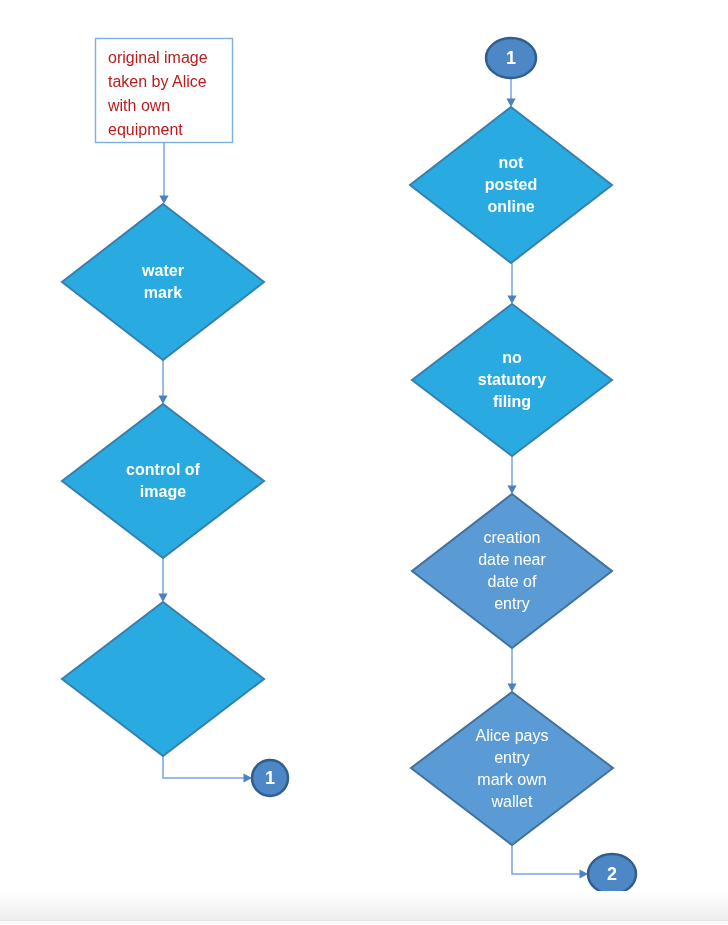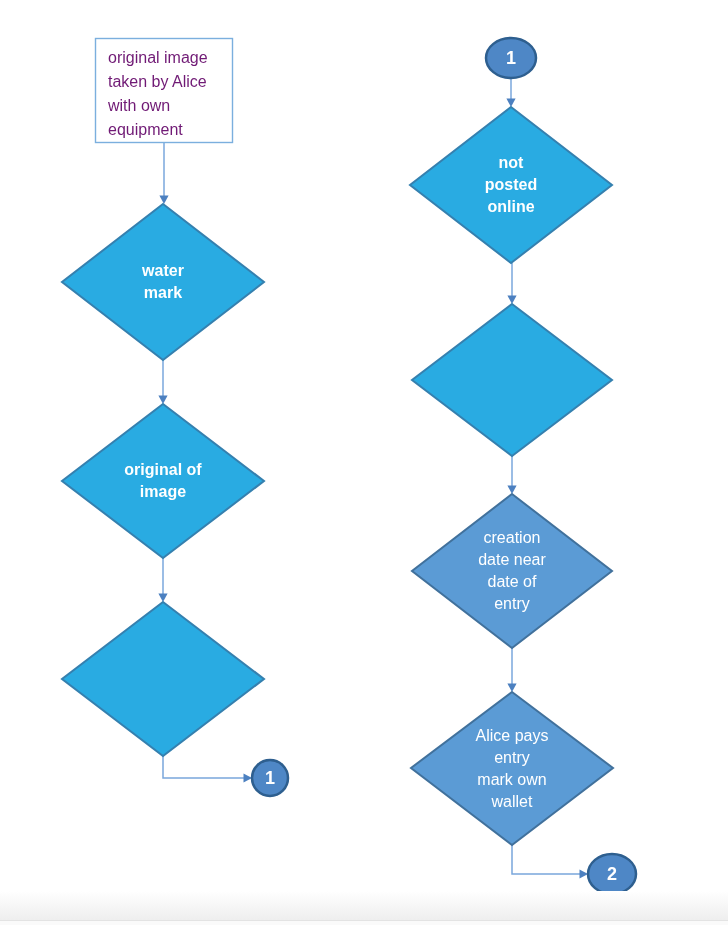--- a/index.html
+++ b/index.html
@@ -32,21 +32,21 @@
     line-height: 22px;
     pointer-events: none;
   }
   .label.bold {
     font-weight: bold;
   }
   .label.start-label {
     align-items: flex-start;
     justify-content: flex-start;
     text-align: left;
-    color: #701a75;
+    color: #b91c1c;
     font-size: 16px;
     line-height: 24px;
     padding: 8px 6px 0 13px;
     box-sizing: border-box;
     white-space: pre-line;
   }
   .label.num {
     font-size: 18px;
     font-weight: bold;
     line-height: 18px;
@@ -127,32 +127,35 @@
   </svg>
 
   <div class="label start-label" style="left:95px; top:38px; width:138px; height:105px;">original image
 taken by Alice
 with own
 equipment</div>
 
   <div class="label bold" style="left:62px; top:204px; width:202px; height:156px;">water
 mark</div>
 
-  <div class="label bold" style="left:62px; top:404px; width:202px; height:154px;">original of
+  <div class="label bold" style="left:62px; top:404px; width:202px; height:154px;">control of
 image</div>
 
 
   <div class="label num" style="left:252px; top:760px; width:36px; height:36px;">1</div>
 
   <div class="label num" style="left:486px; top:38px; width:50px; height:40px;">1</div>
 
   <div class="label bold" style="left:411px; top:107px; width:200px; height:156px;">not
 posted
 online</div>
 
+  <div class="label bold" style="left:412px; top:304px; width:200px; height:152px;">no
+statutory
+filing</div>
 
   <div class="label" style="left:412px; top:494px; width:200px; height:154px;">creation
 date near
 date of
 entry</div>
 
   <div class="label" style="left:411px; top:692px; width:202px; height:153px;">Alice pays
 entry
 mark own
 wallet</div>

